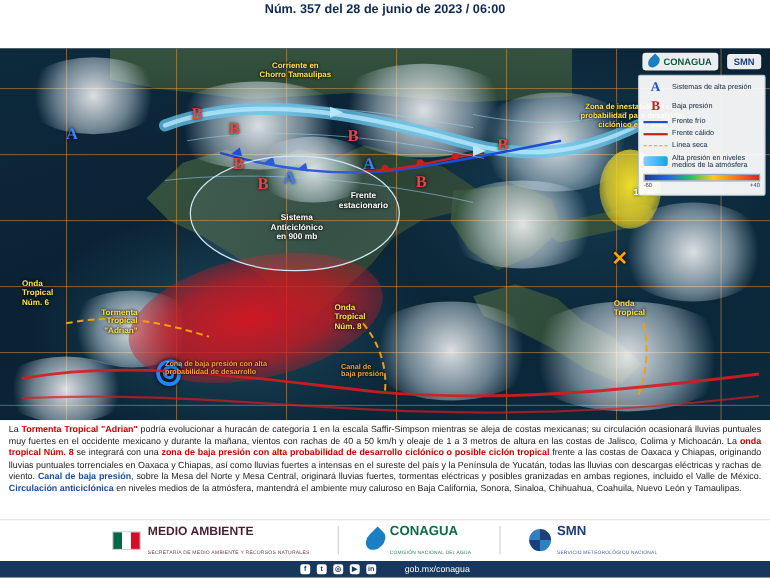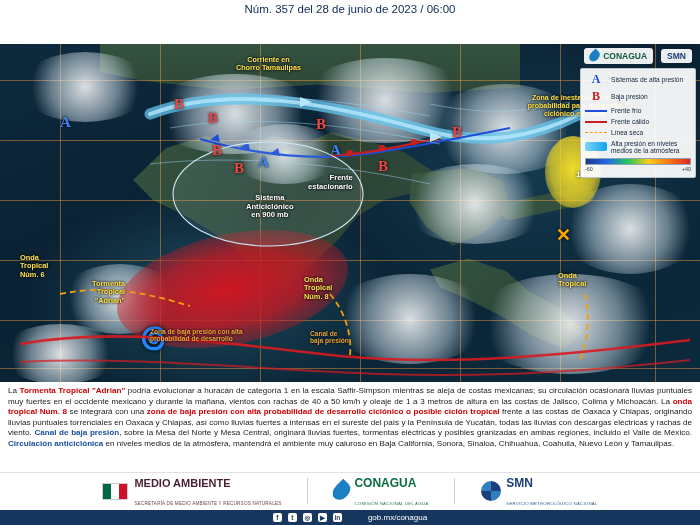--- a/index.html
+++ b/index.html
@@ -17,21 +17,21 @@
   .header {
     position:absolute; left:0; top:0; width:700px; height:44px;
     background:#ffffff;
     display:flex; flex-direction:column; align-items:center; justify-content:flex-start;
   }
   .header-title {
     font-size:18.5px; font-weight:bold; color:#0e2a55;
     letter-spacing:0.2px; margin-top:5px;
   }
   .header-sub {
-    font-size:11.5px; font-weight:normal; color:#0e2a55; margin-top:3px;
+    font-size:11.5px; font-weight:bold; color:#0e2a55; margin-top:3px;
   }
 
   
   .map {
     position:absolute; left:0; top:44px; width:700px; height:338px;
     background:#0a2233;
     overflow:hidden;
   }
   
   .ocean {
@@ -329,21 +329,21 @@
     <span class="letterB" style="left:174px; top:52px;  font-size:15px;">B</span>
     <span class="letterB" style="left:208px; top:66px;  font-size:15px;">B</span>
     <span class="letterB" style="left:212px; top:98px;  font-size:15px;">B</span>
     <span class="letterB" style="left:234px; top:116px; font-size:15px;">B</span>
     <span class="letterB" style="left:316px; top:72px;  font-size:15px;">B</span>
     <span class="letterB" style="left:378px; top:114px; font-size:15px;">B</span>
     <span class="letterB" style="left:452px; top:80px;  font-size:15px;">B</span>
 
     <div class="ann yellow" style="left:236px; top:12px; font-size:7.2px; text-align:center;">Corriente en
 Chorro Tamaulipas</div>
-    <div class="ann white" style="left:308px; top:130px; font-size:7.6px; text-align:right;">Frente
+    <div class="ann white" style="left:308px; top:130px; font-size:7.6px; text-align:center;">Frente
 estacionario</div>
     <div class="ann white" style="left:246px; top:150px; font-size:7.6px; text-align:center;">Sistema
 Anticiclónico
 en 900 mb</div>
     <div class="ann yellow" style="left:500px; top:50px; font-size:7px; text-align:center; width:150px;">Zona de inestabilidad con
 probabilidad para desarrollo
 ciclónico en 7 días</div>
     <div class="ann yellow" style="left:20px; top:210px; font-size:7.4px;">Onda
 Tropical
 Núm. 6</div>

